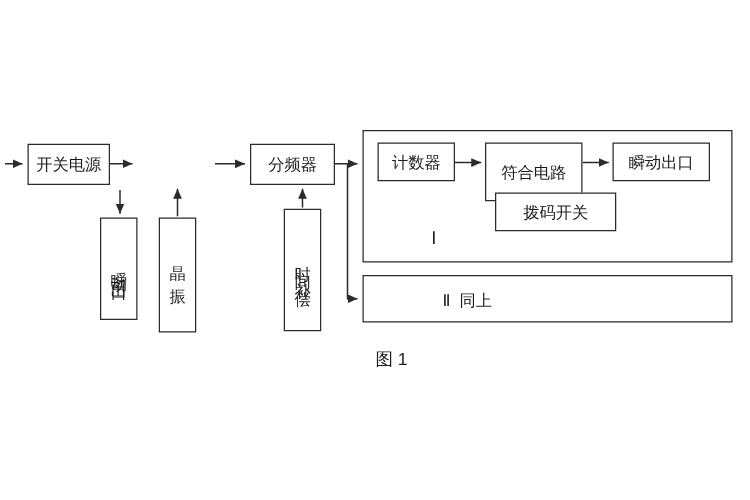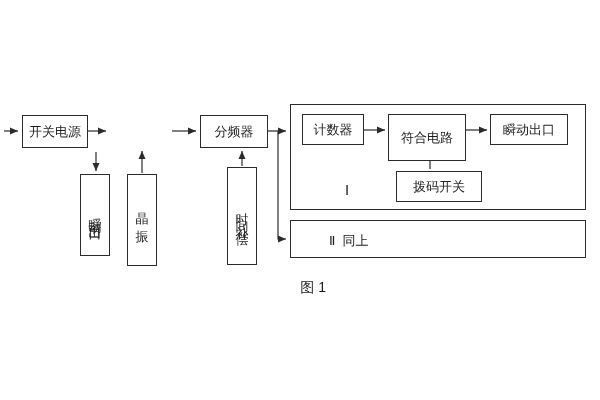--- a/index.html
+++ b/index.html
@@ -96,27 +96,27 @@
   </div>
 
   <div class="box" style="left:388px; top:114px; width:78px; height:47px;">
     <span>符合电路</span>
   </div>
 
   <div class="box" style="left:490px; top:114px; width:78px; height:31px;">
     <span>瞬动出口</span>
   </div>
 
-  <div class="box" style="left:396px; top:171px; width:86px; height:31px;">
+  <div class="box" style="left:396px; top:154px; width:97px; height:31px;">
     <span>拨码开关</span>
   </div>
 
   <div class="lbl" style="left:338px; top:182px; width:18px; text-align:center; font-size:14px;">Ⅰ</div>
 
-  <div class="lbl pre" style="left:329px; top:232px;">Ⅱ  同上</div>
+  <div class="lbl pre" style="left:354px; top:232px;">Ⅱ  同上</div>
 
   <div class="box" style="left:80px; top:174px; width:30px; height:82px;">
     <span class="vtext ls-sm">瞬动出口</span>
   </div>
 
   <div class="box" style="left:127px; top:174px; width:30px; height:92px;">
     <span class="vtext ls-lg">晶振</span>
   </div>
 
   <div class="box" style="left:227px; top:167px; width:30px; height:98px;">

